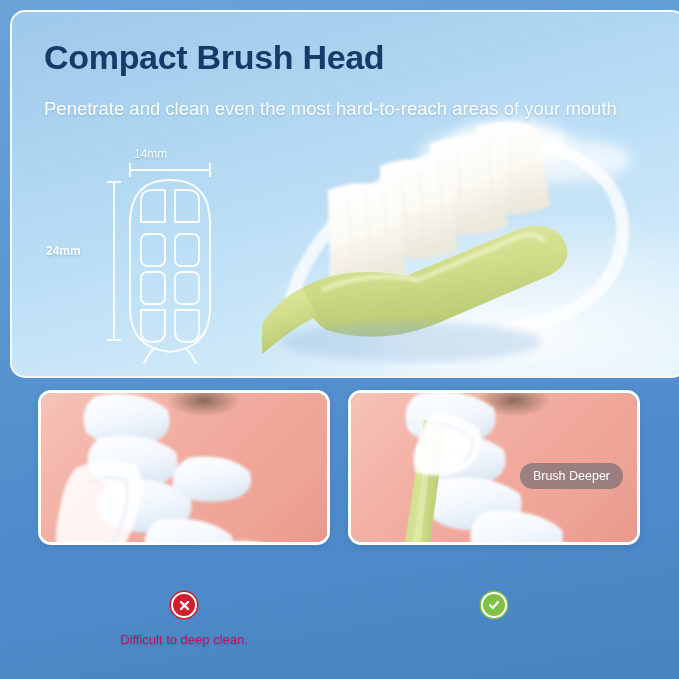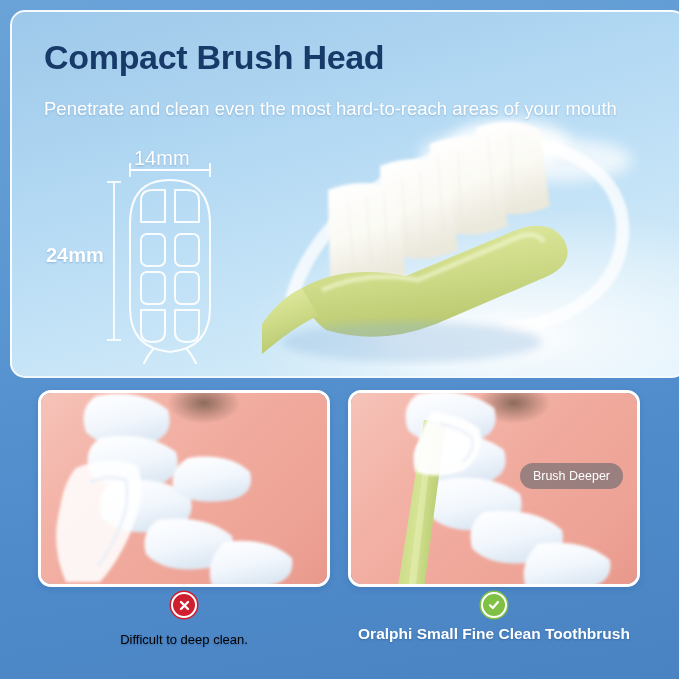--- a/index.html
+++ b/index.html
@@ -27,27 +27,27 @@
   .c4{width:190px;height:52px;left:360px;top:300px;opacity:.55;filter:blur(12px);}
 
   .hero-title{position:absolute;left:32px;top:26px;
     font-size:34px;font-weight:bold;color:#173a68;letter-spacing:-.3px;line-height:1.15;}
   .hero-sub{position:absolute;left:32px;top:72px;width:618px;
     font-size:18.5px;color:#ffffff;line-height:1.42;
     text-shadow:0 1px 2px rgba(70,120,170,.35);margin-top:12px;}
 
   
   .diagram{position:absolute;left:30px;top:132px;width:190px;height:220px;}
-  .dim-label{position:absolute;color:#fff;font-size:20px;
+  .dim-label{position:absolute;color:#fff;font-size:12px;
     text-shadow:0 1px 2px rgba(80,130,180,.45);white-space:nowrap;}
   .lbl-w{left:92px;top:3px;}
   .lbl-h{left:4px;top:100px;font-weight:bold;}
 
   
-  .panel{position:absolute;top:390px;width:292px;height:197px;
+  .panel{position:absolute;top:390px;width:292px;height:155px;
     border:3px solid #ffffff;border-radius:13px;box-sizing:border-box;overflow:hidden;
     box-shadow:0 2px 6px rgba(30,70,120,.18);text-align:right;}
   .panel-left{left:38px;}
   .panel-right{left:348px;}
   .gum{position:absolute;inset:0;
     background:linear-gradient(135deg,#f6c3b9 0%,#f3b2a6 30%,#f0a99c 55%,#eda396 80%,#e8988b 100%);}
   .gum-dark{position:absolute;left:44%;top:-6%;width:26%;height:22%;
     background:radial-gradient(ellipse at center,#8d6b5c,rgba(141,107,92,0) 70%);}
 
   .badge-pill{position:absolute;right:14px;top:70px;
@@ -59,21 +59,21 @@
   .cap-left{left:38px;}
   .cap-right{left:348px;}
   .mark{width:26px;height:26px;border-radius:50%;margin:0 auto 6px;
     display:flex;align-items:center;justify-content:center;box-sizing:border-box;}
   .mark-x{background:#cf1f2e;border:2.5px solid #ffffff;
     box-shadow:0 0 0 1.5px #cf1f2e;}
   .mark-v{background:#7fc045;border:2.5px solid #ffffff;
     box-shadow:0 0 0 1.5px #7fc045;}
   .cap-t{font-size:15.5px;font-weight:bold;color:#ffffff;line-height:1.25;
     text-shadow:0 1px 2px rgba(25,70,125,.4);}
-  .cap-s{font-size:13px;color:#000000;margin-top:14px;line-height:1.3;
+  .cap-s{font-size:13px;color:#be185d;margin-top:14px;line-height:1.3;
     text-shadow:0 1px 2px rgba(25,70,125,.35);}
 </style>
 </head>
 <body>
 
 <div class="page">
 
   <div class="hero">
     <div class="hero-sky"></div>
     <div class="cloud c1"></div>
@@ -247,16 +247,15 @@
     </div>
     <div class="cap-s">Difficult to deep clean.</div>
   </div>
 
   <div class="cap cap-right">
     <div class="mark mark-v">
       <svg width="14" height="14" viewBox="0 0 14 14">
         <path d="M3,7.2 L5.8,10 L11,4" fill="none" stroke="#ffffff" stroke-width="2.2" stroke-linecap="round" stroke-linejoin="round"></path>
       </svg>
     </div>
-    <div class="cap-t">Oralphi Small Fine Clean Toothbrush</div>
   </div>
 
 </div>
 
 </body></html>

